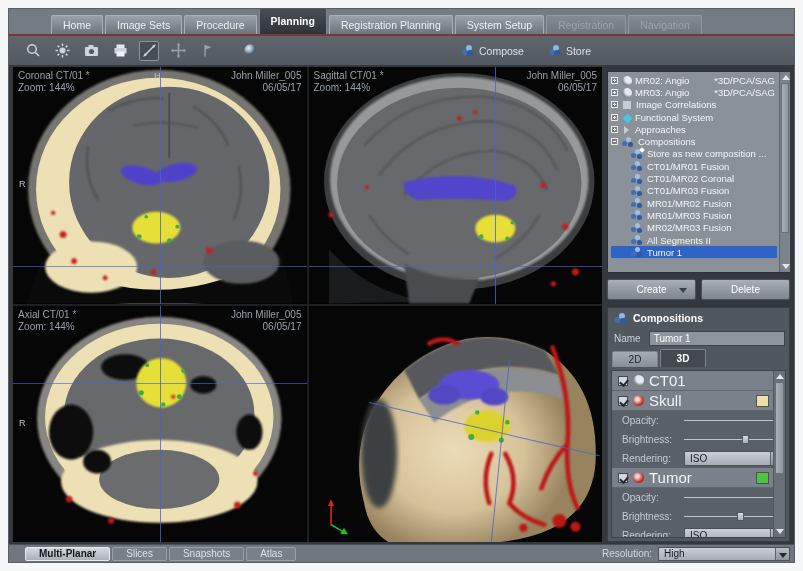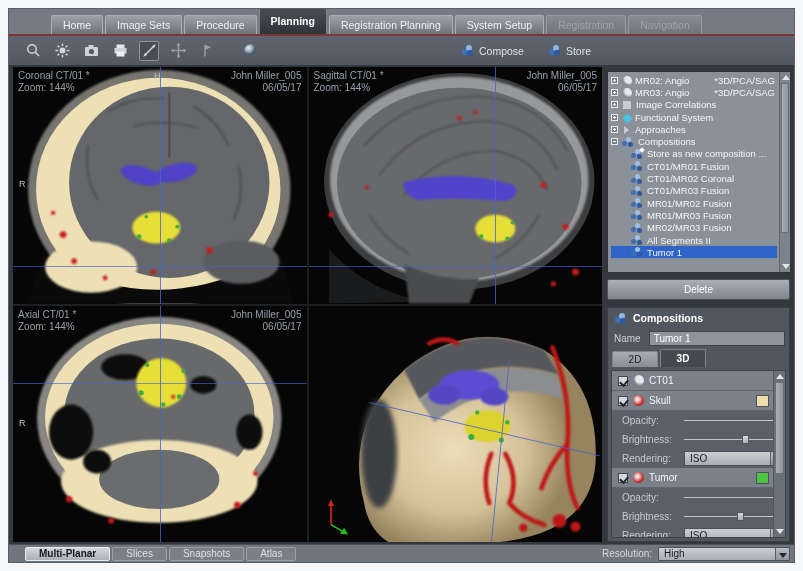--- a/index.html
+++ b/index.html
@@ -69,21 +69,21 @@
   
   .comp { position:absolute; left:1px; right:1px; top:240px; bottom:0; background:#51575e; border:1px solid #393e44; }
   .comp-head { height:20px; display:flex; align-items:center; gap:6px; padding-left:6px; color:#fff; font-size:10.5px; font-weight:bold; }
   .name-row { height:20px; display:flex; align-items:center; padding:0 4px 0 6px; gap:8px; font-size:10px; color:#cdd2d7; }
   .name-field { flex:1; height:15px; background:#8d949c; border:1px solid #3e434a; color:#fff; font-size:10px; padding:1px 4px; }
   .comp-tabs { height:19px; display:flex; padding-left:4px; align-items:flex-end; gap:2px; }
   .ctab { width:46px; height:16px; display:flex; align-items:center; justify-content:center; font-size:10px; border:1px solid #7e848b; border-bottom:none; border-radius:2px 2px 0 0; background:linear-gradient(#a6acb4,#888e96); color:#22262b; }
   .ctab.active { background:#43494f; color:#fff; font-weight:bold; height:18px; }
   .comp-list { position:absolute; left:3px; right:3px; top:62px; bottom:3px; background:#5a6067; border:1px solid #3e434a; overflow:hidden; }
   .obj-row { height:20px; background:#7a818a; border-bottom:1px solid #60666d; display:flex; align-items:center; gap:5px; padding:0 16px 0 6px; }
-  .obj-name { font-size:10px; color:#f2f4f6; }
+  .obj-name { font-size:15px; color:#f2f4f6; }
   .swatch { margin-left:auto; width:13px; height:12px; border:1px solid #4c5157; }
   .checkbox { position:relative; width:10px; height:10px; background:#d4d8dc; border:1px solid #43484e; flex:none; }
   .checkbox::after { content:""; position:absolute; left:2px; top:1px; width:4px; height:6px; border:solid #23272c; border-width:0 2px 2px 0; transform:rotate(40deg); }
   .obj-ico { width:11px; height:11px; border-radius:50%; flex:none; }
   .obj-ico.ct { background:radial-gradient(circle at 65% 35%, #e6eaee 38%, #7d848c 66%); }
   .obj-ico.seg { background:radial-gradient(circle at 40% 40%, #f0d9d9 15%, #c2312f 60%, #7e1c1c 100%); }
   .ctrl-row { height:19px; display:flex; align-items:center; padding:0 0 0 10px; font-size:10px; color:#c6cbd1; }
   .ctrl-row .lbl { width:62px; }
   .slider { position:relative; flex:1; height:11px; }
   .slider .track { position:absolute; left:0; right:0; top:5px; height:1px; background:#c0c5cb; }
@@ -532,20 +532,24 @@
         </div>
       </div>
       <div class="tree-scroll">
         <span class="arr-up"></span>
         <div class="scroll-thumb" style="top:11px;height:150px"></div>
         <span class="arr-dn"></span>
       </div>
 
       <div class="treebtns">
         <div class="gbtn">
+          <span>Create</span>
+          <span class="chev"></span>
+        </div>
+        <div class="gbtn">
           <span>Delete</span>
         </div>
       </div>
 
       <div class="comp">
         <div class="comp-head">
           <span class="cluster">
               <i></i>
               <i></i>
               <i></i>

